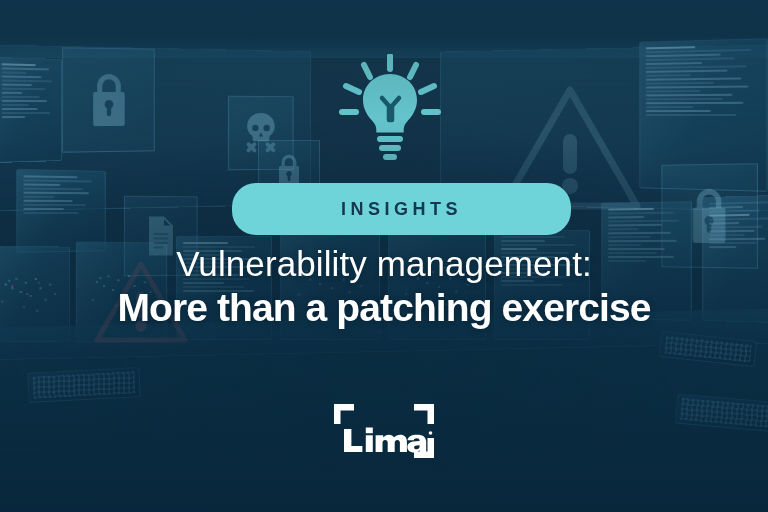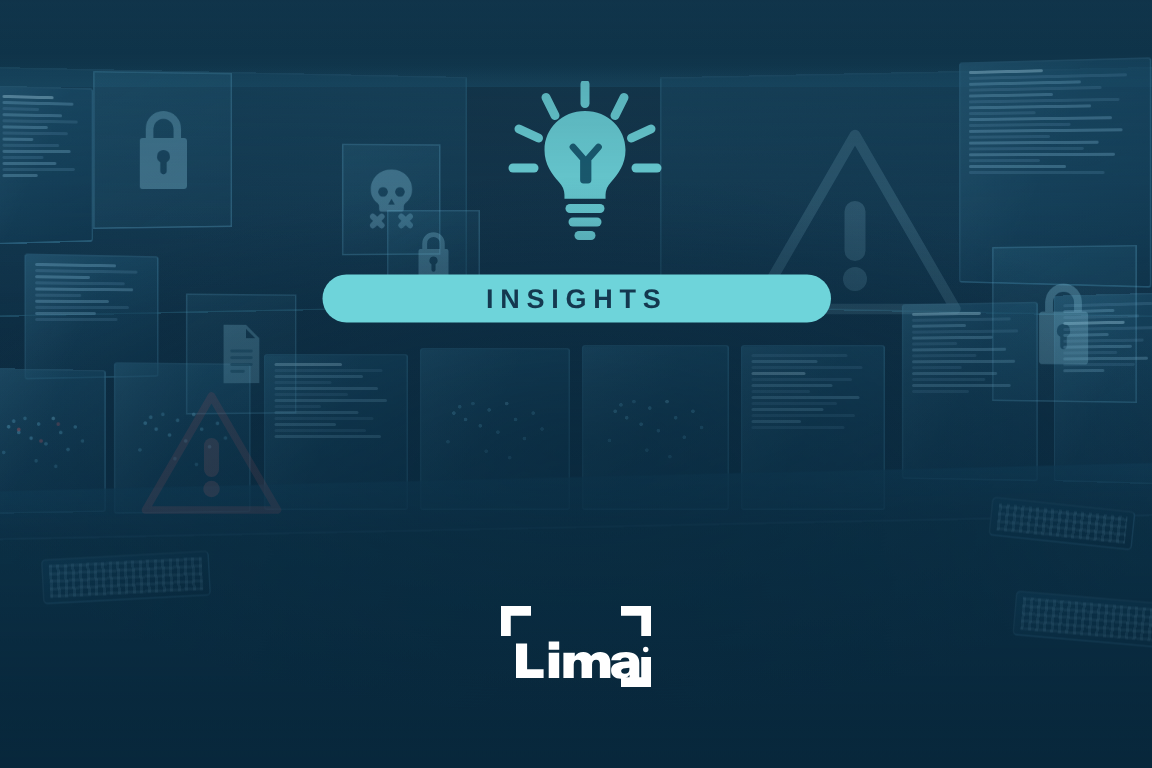--- a/index.html
+++ b/index.html
@@ -146,22 +146,22 @@
     background:
       radial-gradient(ellipse 70% 45% at 50% 58%, rgba(8,40,60,.55) 0%, rgba(8,40,60,.20) 55%, rgba(8,40,60,0) 78%),
       linear-gradient(180deg, rgba(10,42,62,.30) 0%, rgba(10,42,62,.05) 28%, rgba(9,40,60,.35) 72%, rgba(8,38,57,.62) 100%);
   }
 
   
   #content { position:absolute; inset:0; }
 
   #insights-pill {
     position:absolute;
-    left:215px; top:183px;
-    width:339px; height:32px;
+    left:232px; top:183px;
+    width:339px; height:52px;
     background:#6ed4da;
     border-radius:24px;
     display:flex; align-items:center; justify-content:center;
   }
   #insights-label {
     color:#14384f;
     font-size:18px;
     font-weight:600;
     letter-spacing:4.5px;
     line-height:1;
@@ -434,20 +434,24 @@
   </div>
 
   <div id="scrim"></div>
 
   <div id="content">
 
     <div id="insights-pill" class="nosel">
       <span id="insights-label">INSIGHTS</span>
     </div>
 
+    <div id="headline" class="nosel">
+      <div id="title-line1">Vulnerability management:</div>
+      <div id="title-line2">More than a patching exercise</div>
+    </div>
 
     <div id="logo">
       <svg width="104" height="58" viewBox="0 0 104 58" fill="#ffffff" aria-hidden="true">
 
         <path d="M2 2h20v6.5H8.5V22H2V2z"></path>
         <path d="M102 2H82v6.5h13.5V22H102V2z"></path>
         <path d="M102 56H82v-6.5h13.5V36H102v20z"></path>
 
         <g>
           <path d="M12 27h7.4v17.1h11V50H12V27z"></path>

